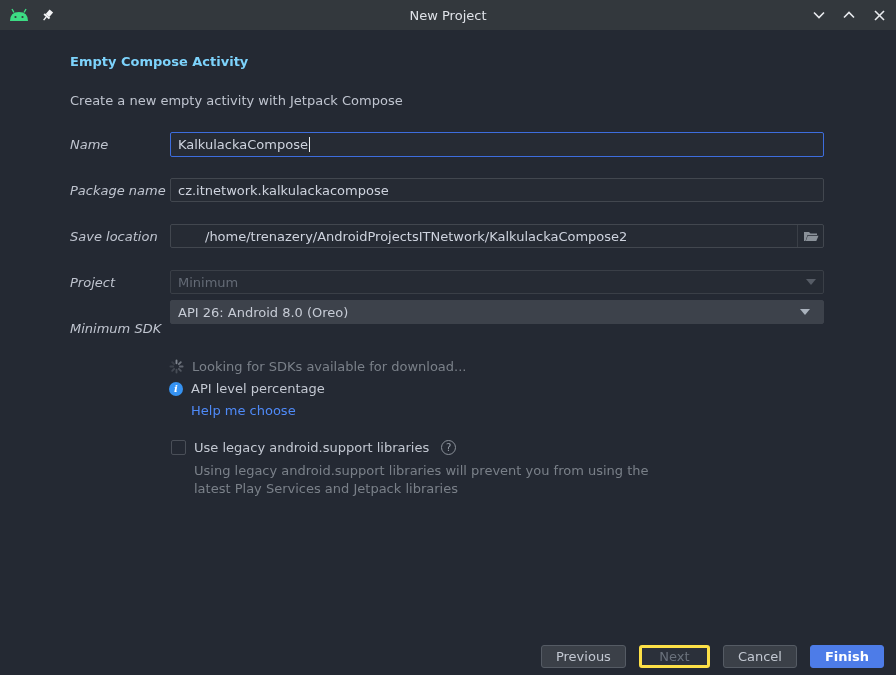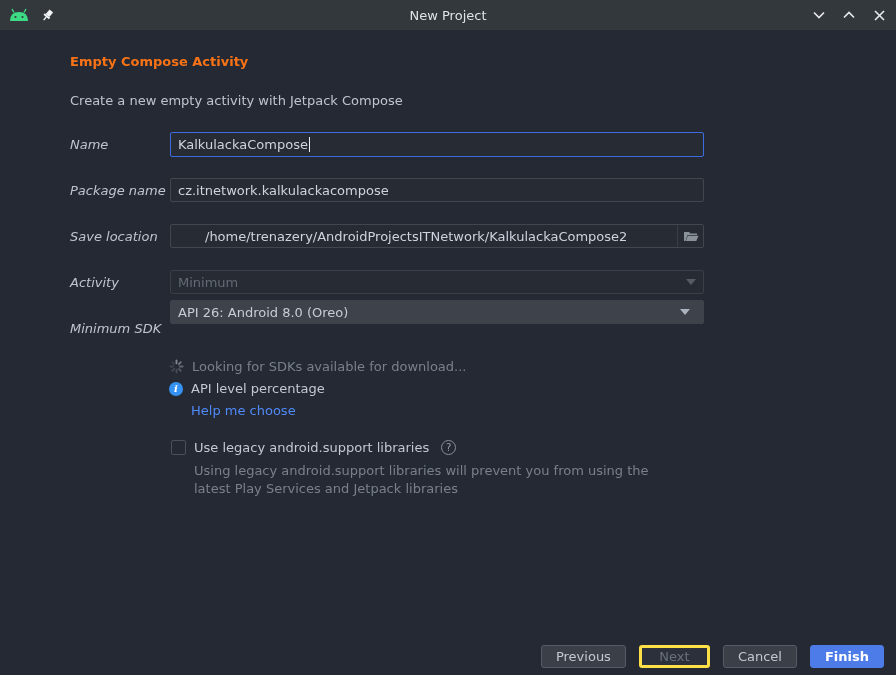--- a/index.html
+++ b/index.html
@@ -16,26 +16,26 @@
   }
   .titlebar-left { display:flex; align-items:center; gap:10px; padding-left:8px; }
   .titlebar-title {
     position:absolute; left:0; right:0; text-align:center;
     color:#dfe2e8; font-size:13px; pointer-events:none;
   }
   .win-controls { position:absolute; right:6px; top:0; height:30px; display:flex; align-items:center; gap:8px; }
   .win-btn { width:22px; height:22px; display:flex; align-items:center; justify-content:center; cursor:pointer; }
   .win-btn svg { stroke:#e8eaee; stroke-width:1.6; fill:none; }
   
-  .page-heading { position:absolute; left:70px; top:54px; font-weight:bold; color:#f97316; font-size:13px; }
+  .page-heading { position:absolute; left:70px; top:54px; font-weight:bold; color:#7dd3fc; font-size:13px; }
   .page-subtitle { position:absolute; left:70px; top:93px; color:#bfc4cf; font-size:13px; }
   
   .row-label { position:absolute; left:70px; color:#bfc4cf; font-size:13px;font-style:italic; }
   .field {
-    position:absolute; left:170px; width:534px; height:24px;
+    position:absolute; left:170px; width:654px; height:24px;
     display:flex; align-items:center; padding:0 7px;
     border:1px solid #42474f; border-radius:2px; background:#262b34;
     color:#ced3de; font-size:13px; white-space:nowrap; overflow:hidden;
   }
   .field.focused { border:1.5px solid #3d6ddd; }
   .field.disabled { border:1px solid #3a3f47; color:#646b76; background:#262b34; }
   .field.combo-enabled { background:#3d424b; border:1px solid #3d424b; color:#c7ccd6; }
   .caret { display:inline-block; width:1px; height:15px; background:#e9ecf1; margin-left:1px; }
   .field-trailing { margin-left:auto; display:flex; align-items:center; }
   .arrow-down { width:0; height:0; border-left:5px solid transparent; border-right:5px solid transparent; }
@@ -141,21 +141,21 @@
   <span class="field-trailing">
     <span class="folder-btn">
       <svg width="16" height="12" viewBox="0 0 16 12">
         <path d="M1 2 L6 2 L7.5 3.5 L14 3.5 L14 5 L4.5 5 L2.5 11 L1 11 Z" fill="#8a9199"></path>
         <path d="M4.8 5.8 L15.5 5.8 L13.3 11 L2.8 11 Z" fill="#8a9199"></path>
       </svg>
     </span>
   </span>
 </div>
 
-<div class="row-label" style="top:275px;">Activity</div>
+<div class="row-label" style="top:275px;">Project</div>
 <div class="field disabled" style="top:270px;">
   <span>Minimum</span>
   <span class="field-trailing">
       <span class="arrow-down arrow-dim"></span>
     </span>
 </div>
 
 <div class="row-label" style="top:321px;">Minimum SDK</div>
 <div class="field combo-enabled" style="top:300px;">
   <span>API 26: Android 8.0 (Oreo)</span>

